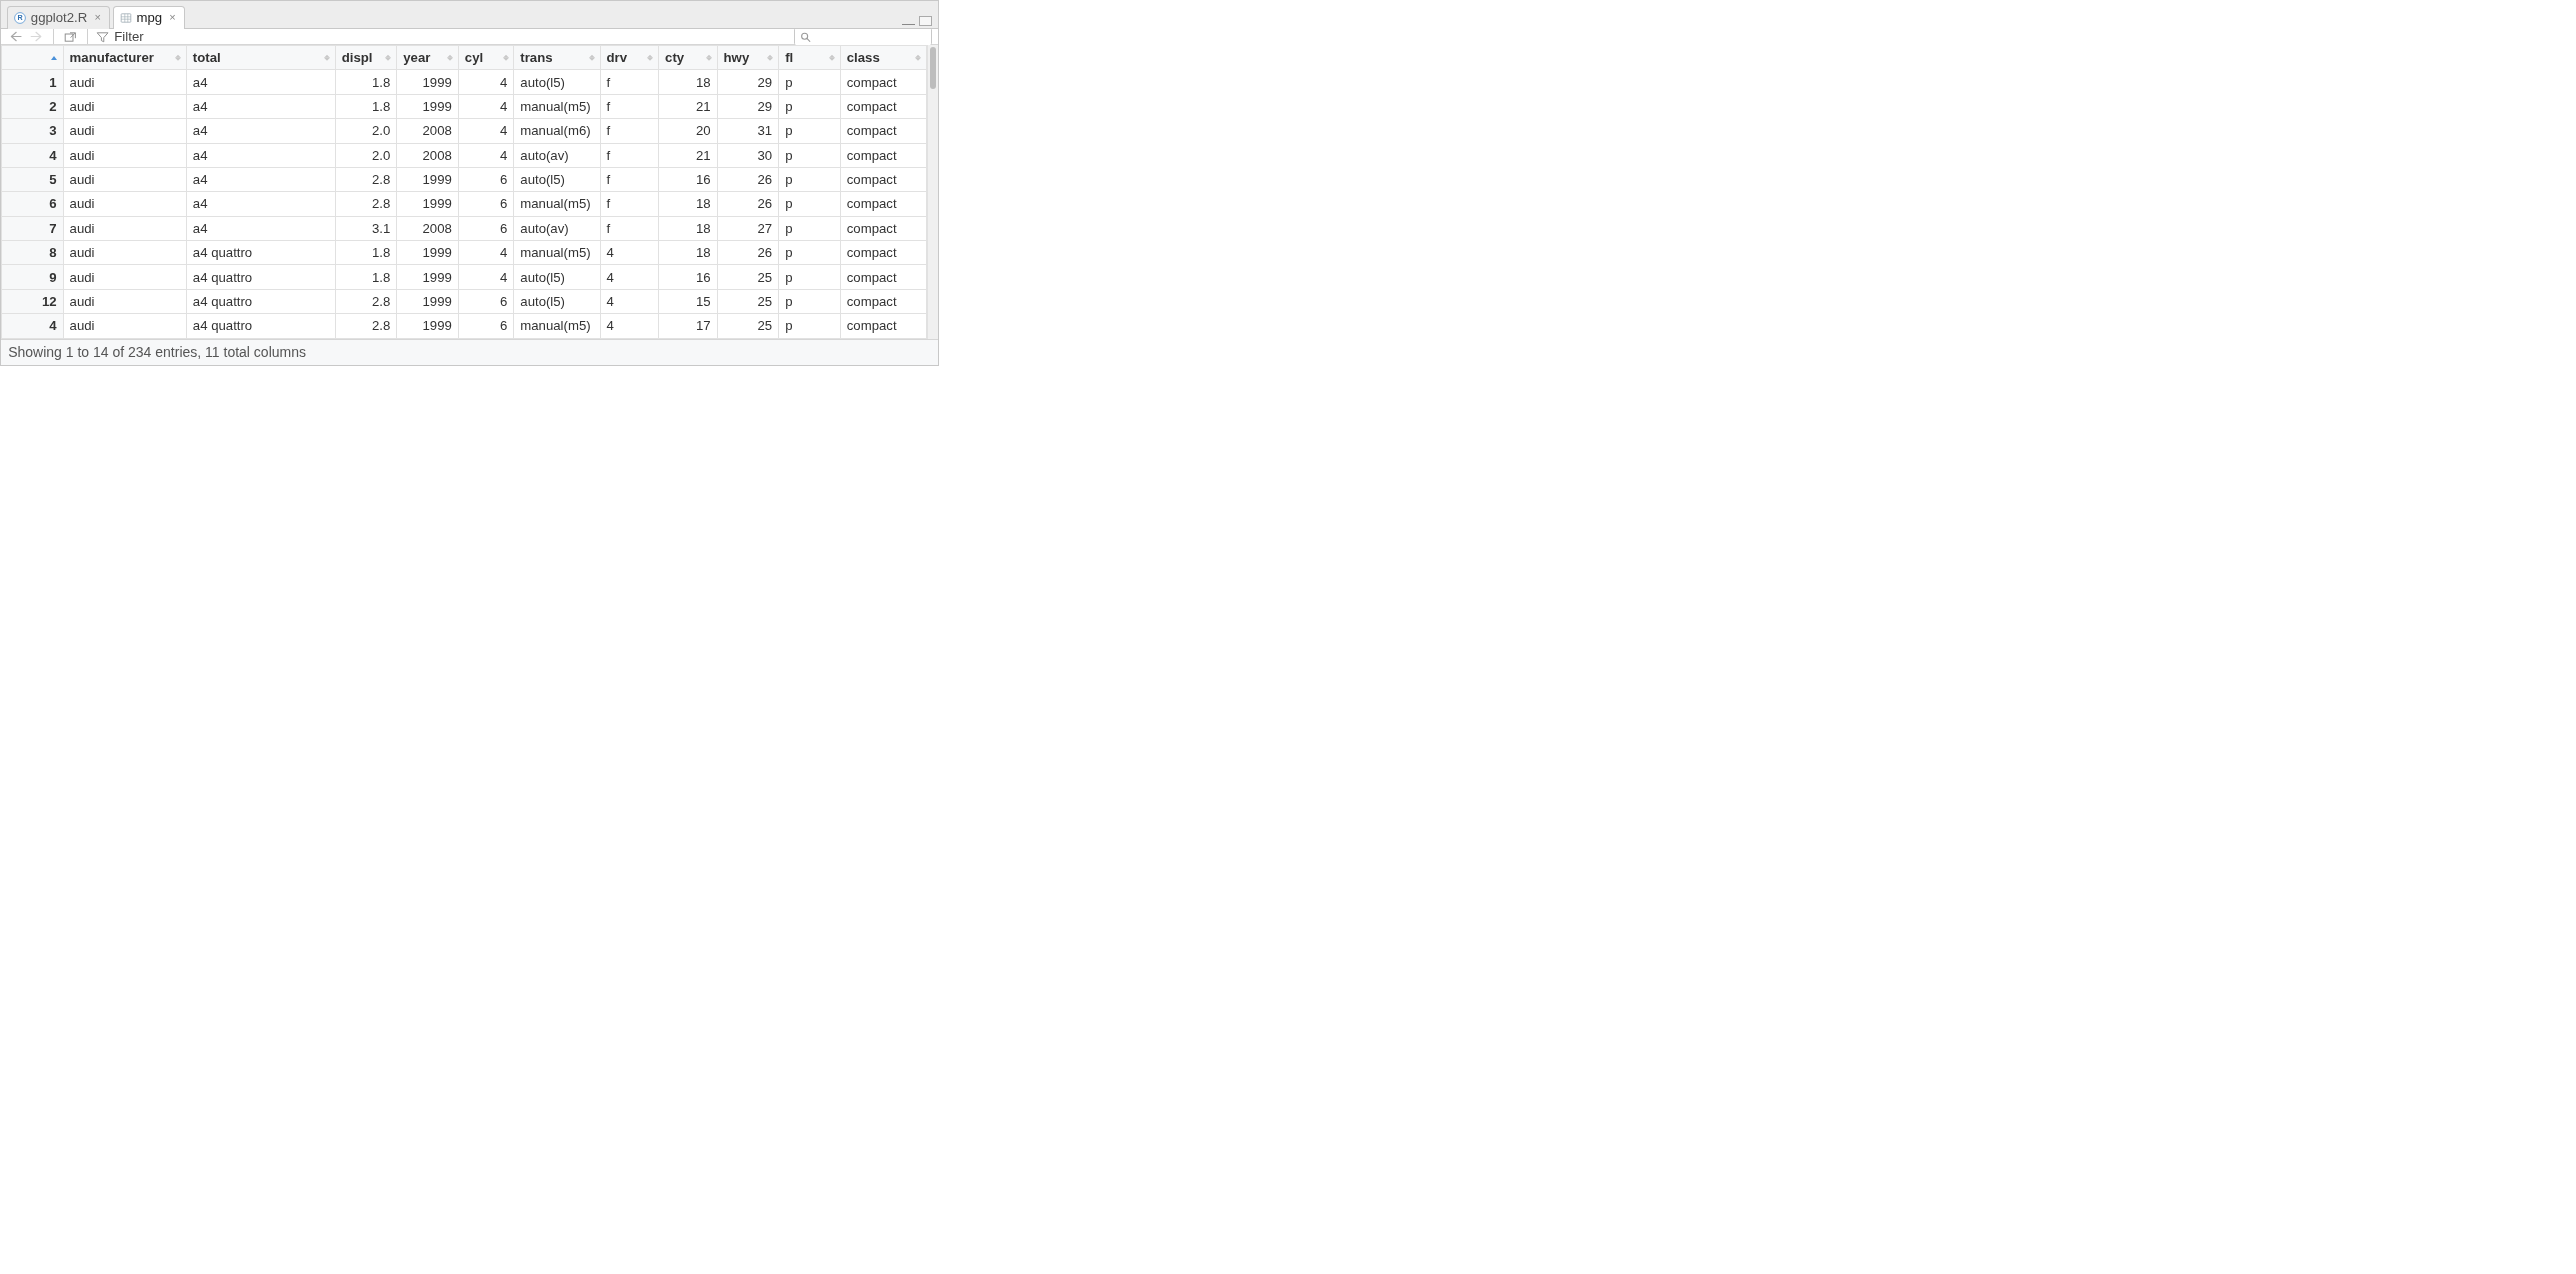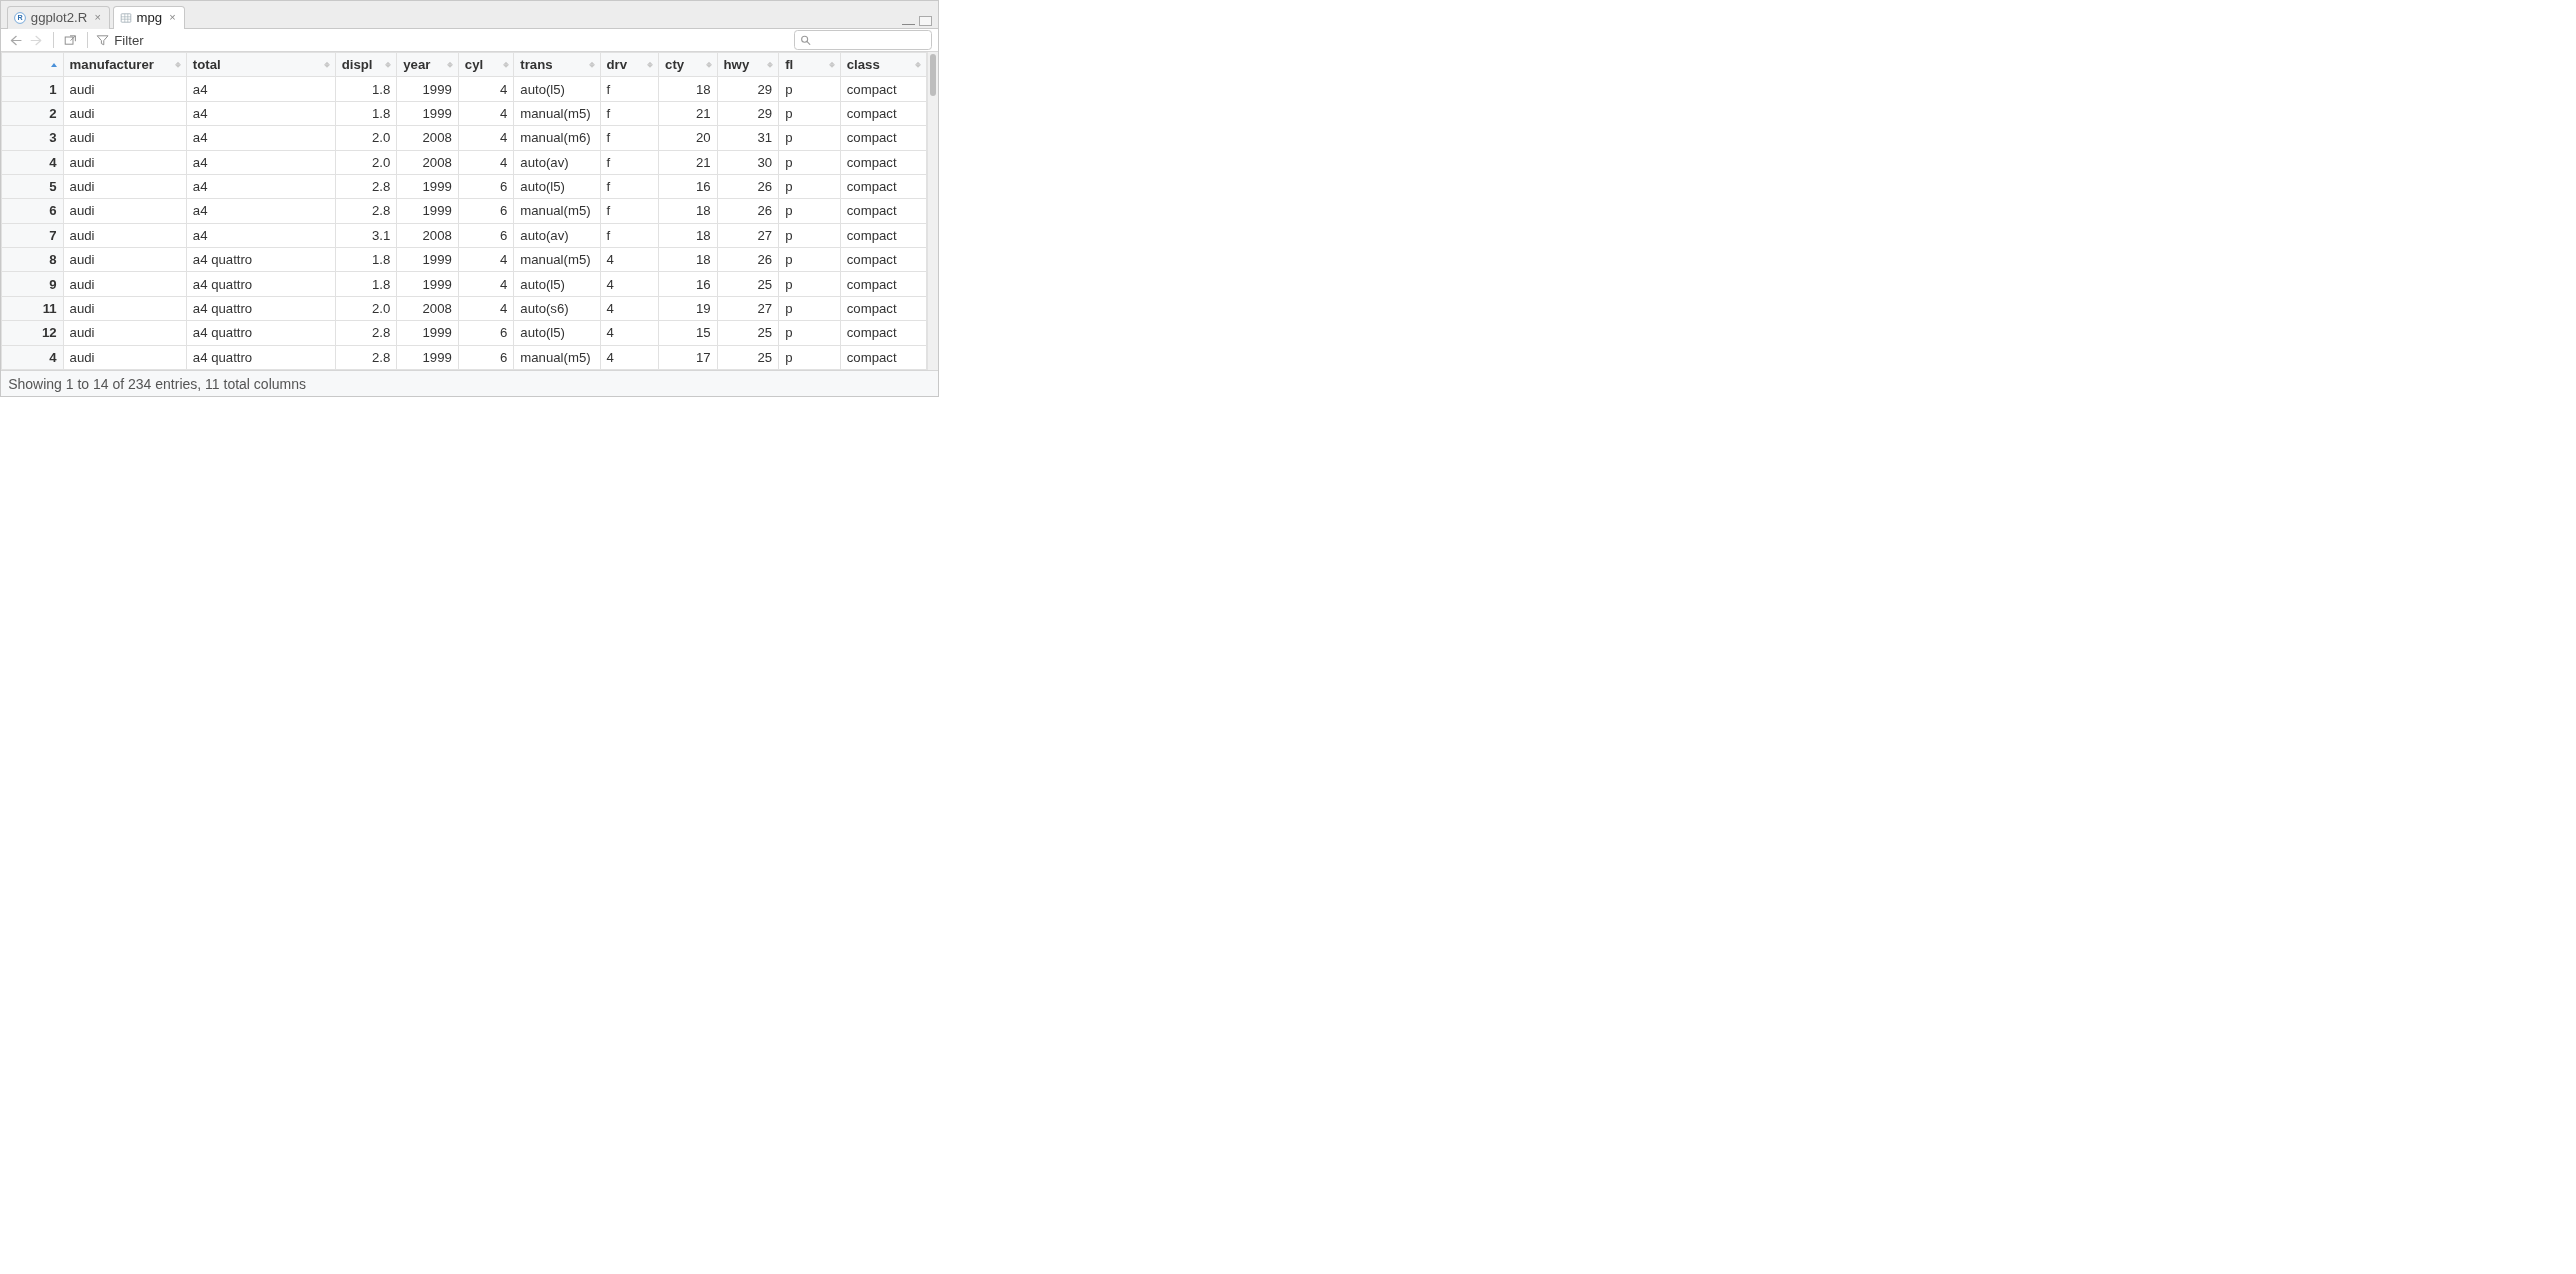--- a/index.html
+++ b/index.html
@@ -66,21 +66,21 @@
     border: 0.6px solid #aaa;
     background: #f6f6f6;
   }
   .winbtn.min { height:3.6px; border-top:none; border-left:none; border-right:none; border-bottom:1.8px solid #888; background:transparent; margin-top:4.8px;}
   .winbtn.max { }
 
   
   .toolbar {
     display: flex;
     align-items: center;
-    height: 23px;
+    height: 16px;
     padding: 0 6px;
     border-bottom: 0.6px solid #d6d6d6;
     background: #fff;
     gap: 3.6px;
   }
   .tb-sep {
     width: 0.6px;
     height: 15.7px;
     background: #d0d0d0;
     margin: 0 4.8px;
@@ -487,34 +487,20 @@
             <td class="num">1999</td>
             <td class="num">4</td>
             <td>auto(l5)</td>
             <td>4</td>
             <td class="num">16</td>
             <td class="num">25</td>
             <td>p</td>
             <td>compact</td>
           </tr>
           <tr>
-            <td class="rownum">11</td>
-            <td>audi</td>
-            <td>a4 quattro</td>
-            <td class="num">2.0</td>
-            <td class="num">2008</td>
-            <td class="num">4</td>
-            <td>auto(s6)</td>
-            <td>4</td>
-            <td class="num">19</td>
-            <td class="num">27</td>
-            <td>p</td>
-            <td>compact</td>
-          </tr>
-          <tr>
             <td class="rownum">12</td>
             <td>audi</td>
             <td>a4 quattro</td>
             <td class="num">2.8</td>
             <td class="num">1999</td>
             <td class="num">6</td>
             <td>auto(l5)</td>
             <td>4</td>
             <td class="num">15</td>
             <td class="num">25</td>

